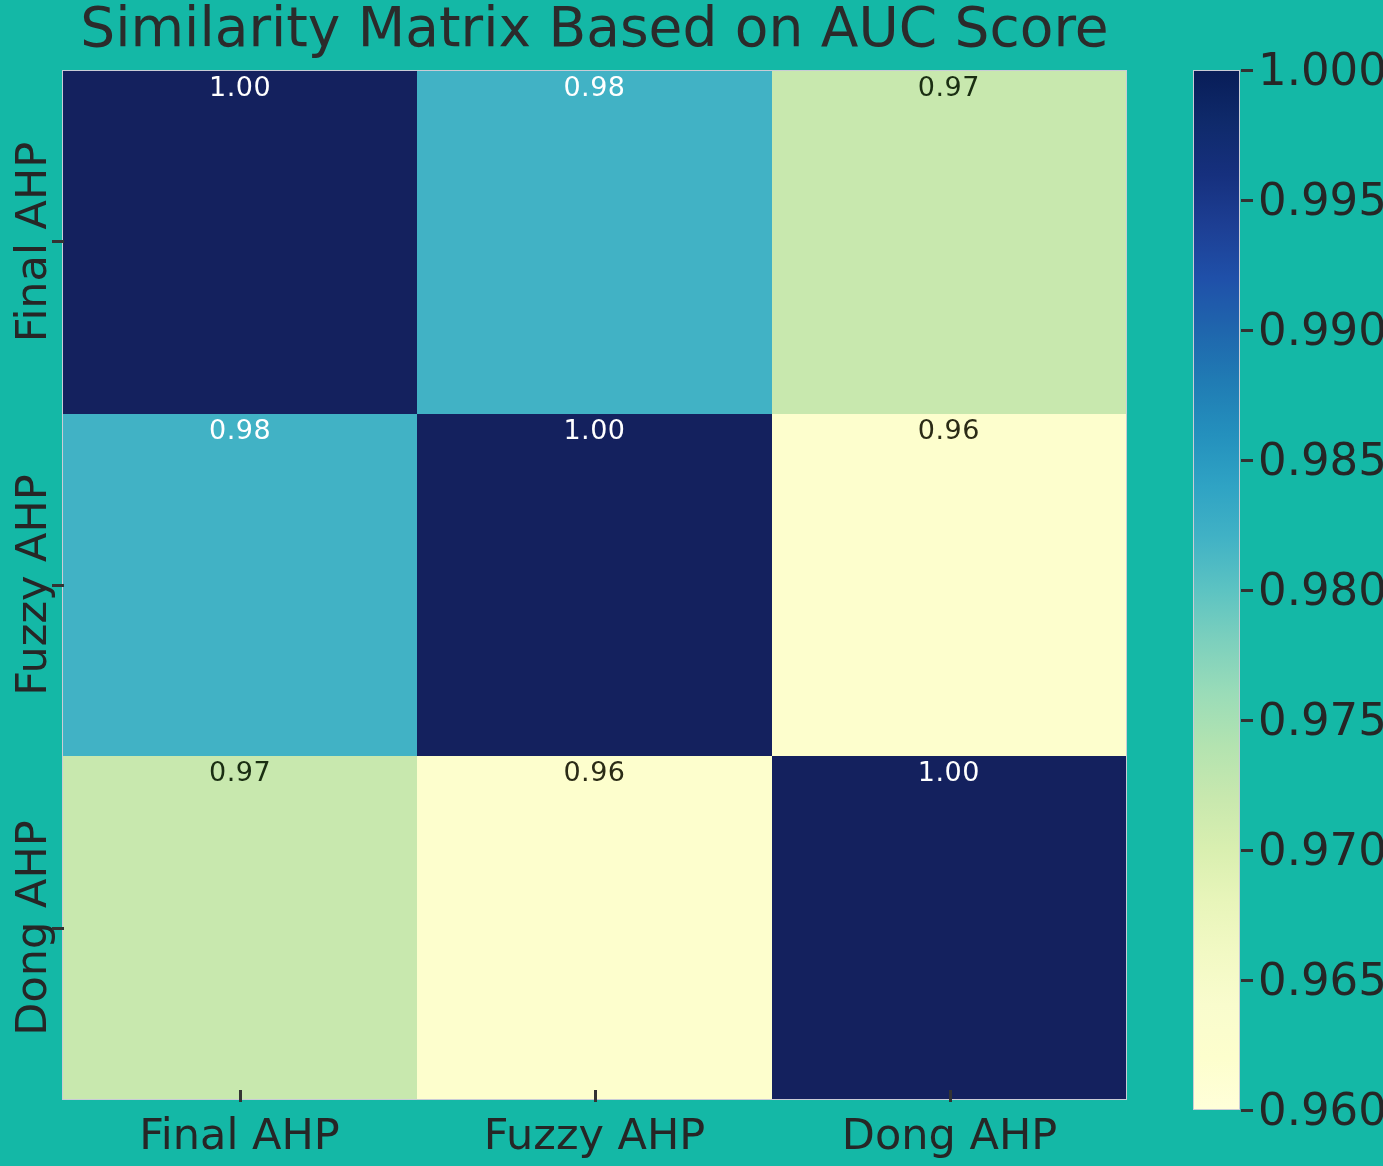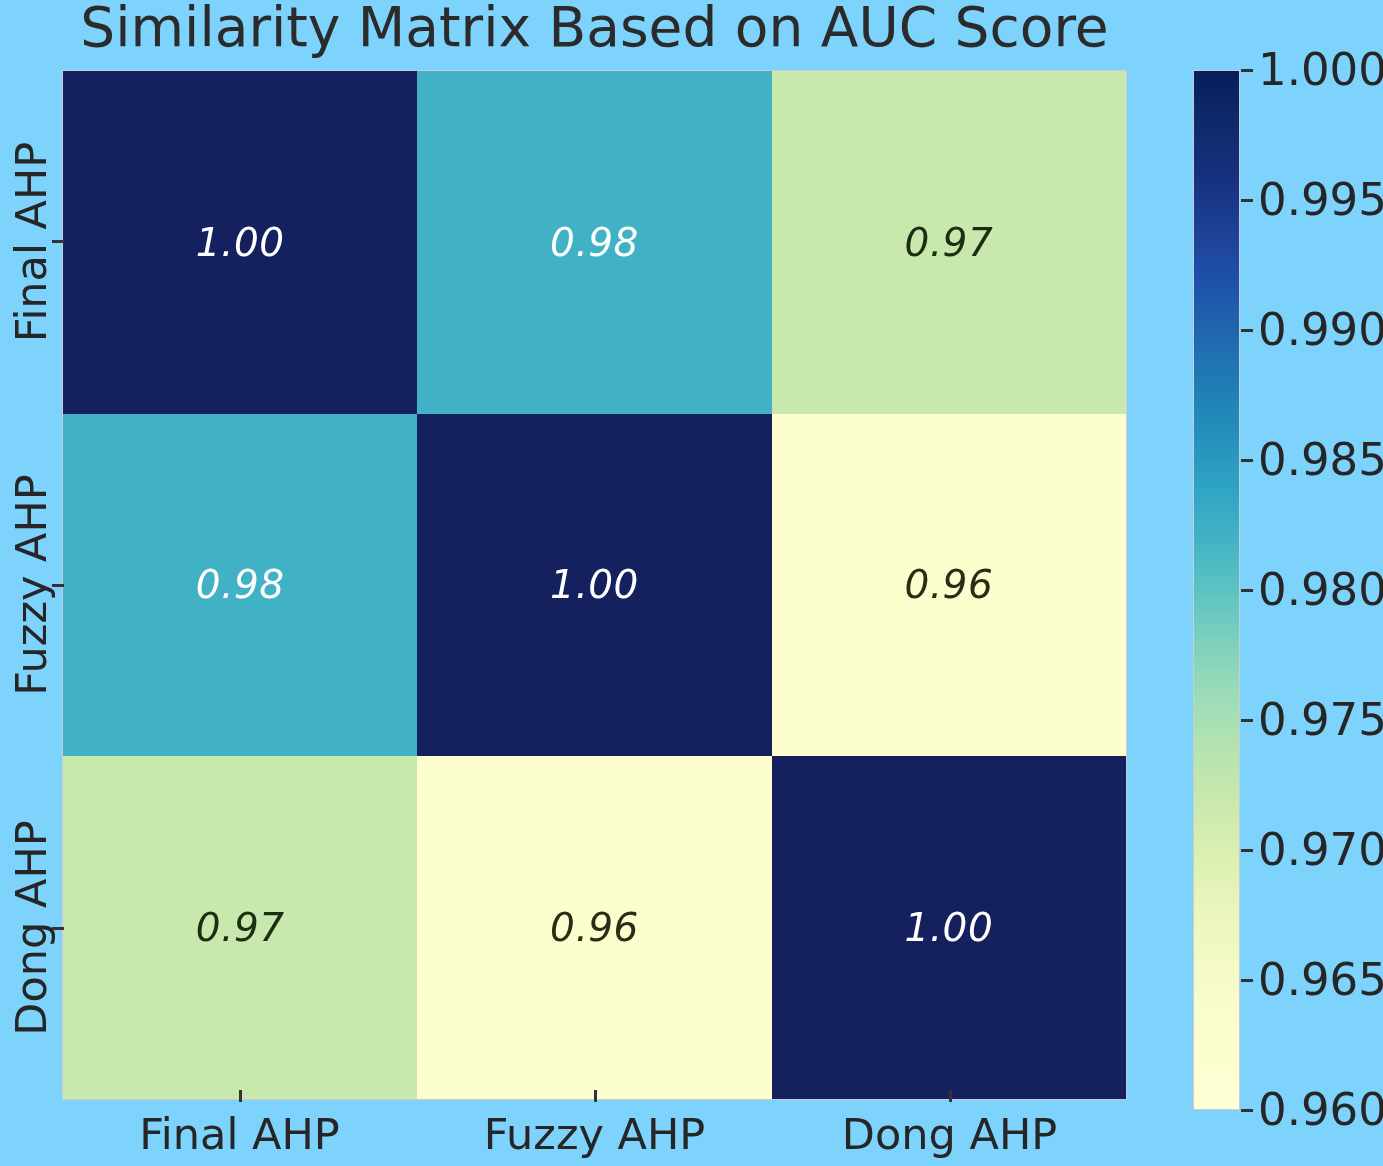--- a/index.html
+++ b/index.html
@@ -13,21 +13,21 @@
     font-family: "DejaVu Sans", sans-serif;
     overflow: hidden;
     position: relative;
   }
 
   #figure {
     position: absolute;
     left: 0; top: 0;
     width: 1383px;
     height: 1166px;
-    background: #7dd3fc;
+    background: #14b8a6;
   }
 
   
   #title {
     position: absolute;
     left: 62px;
     top: -4px;
     width: 1065px;
     height: 66px;
     line-height: 62px;
@@ -56,25 +56,23 @@
     width: 100%;
     height: 100%;
     display: grid;
     grid-template-columns: repeat(3, 1fr);
     grid-template-rows: repeat(3, 1fr);
   }
 
   .hm-cell {
     position: relative;
     display: flex;
-    align-items: center;
     justify-content: center;
-    font-size: 39px;
-    font-family: "DejaVu Sans", sans-serif;
-    font-style: italic;
+    font-size: 27px;
+    font-family: "DejaVu Sans", sans-serif;
   }
   .hm-cell .cell-value {
     pointer-events: none;
     letter-spacing: 0.5px;
   }
 
   
   .ytick {
     position: absolute;
     left: 0;

